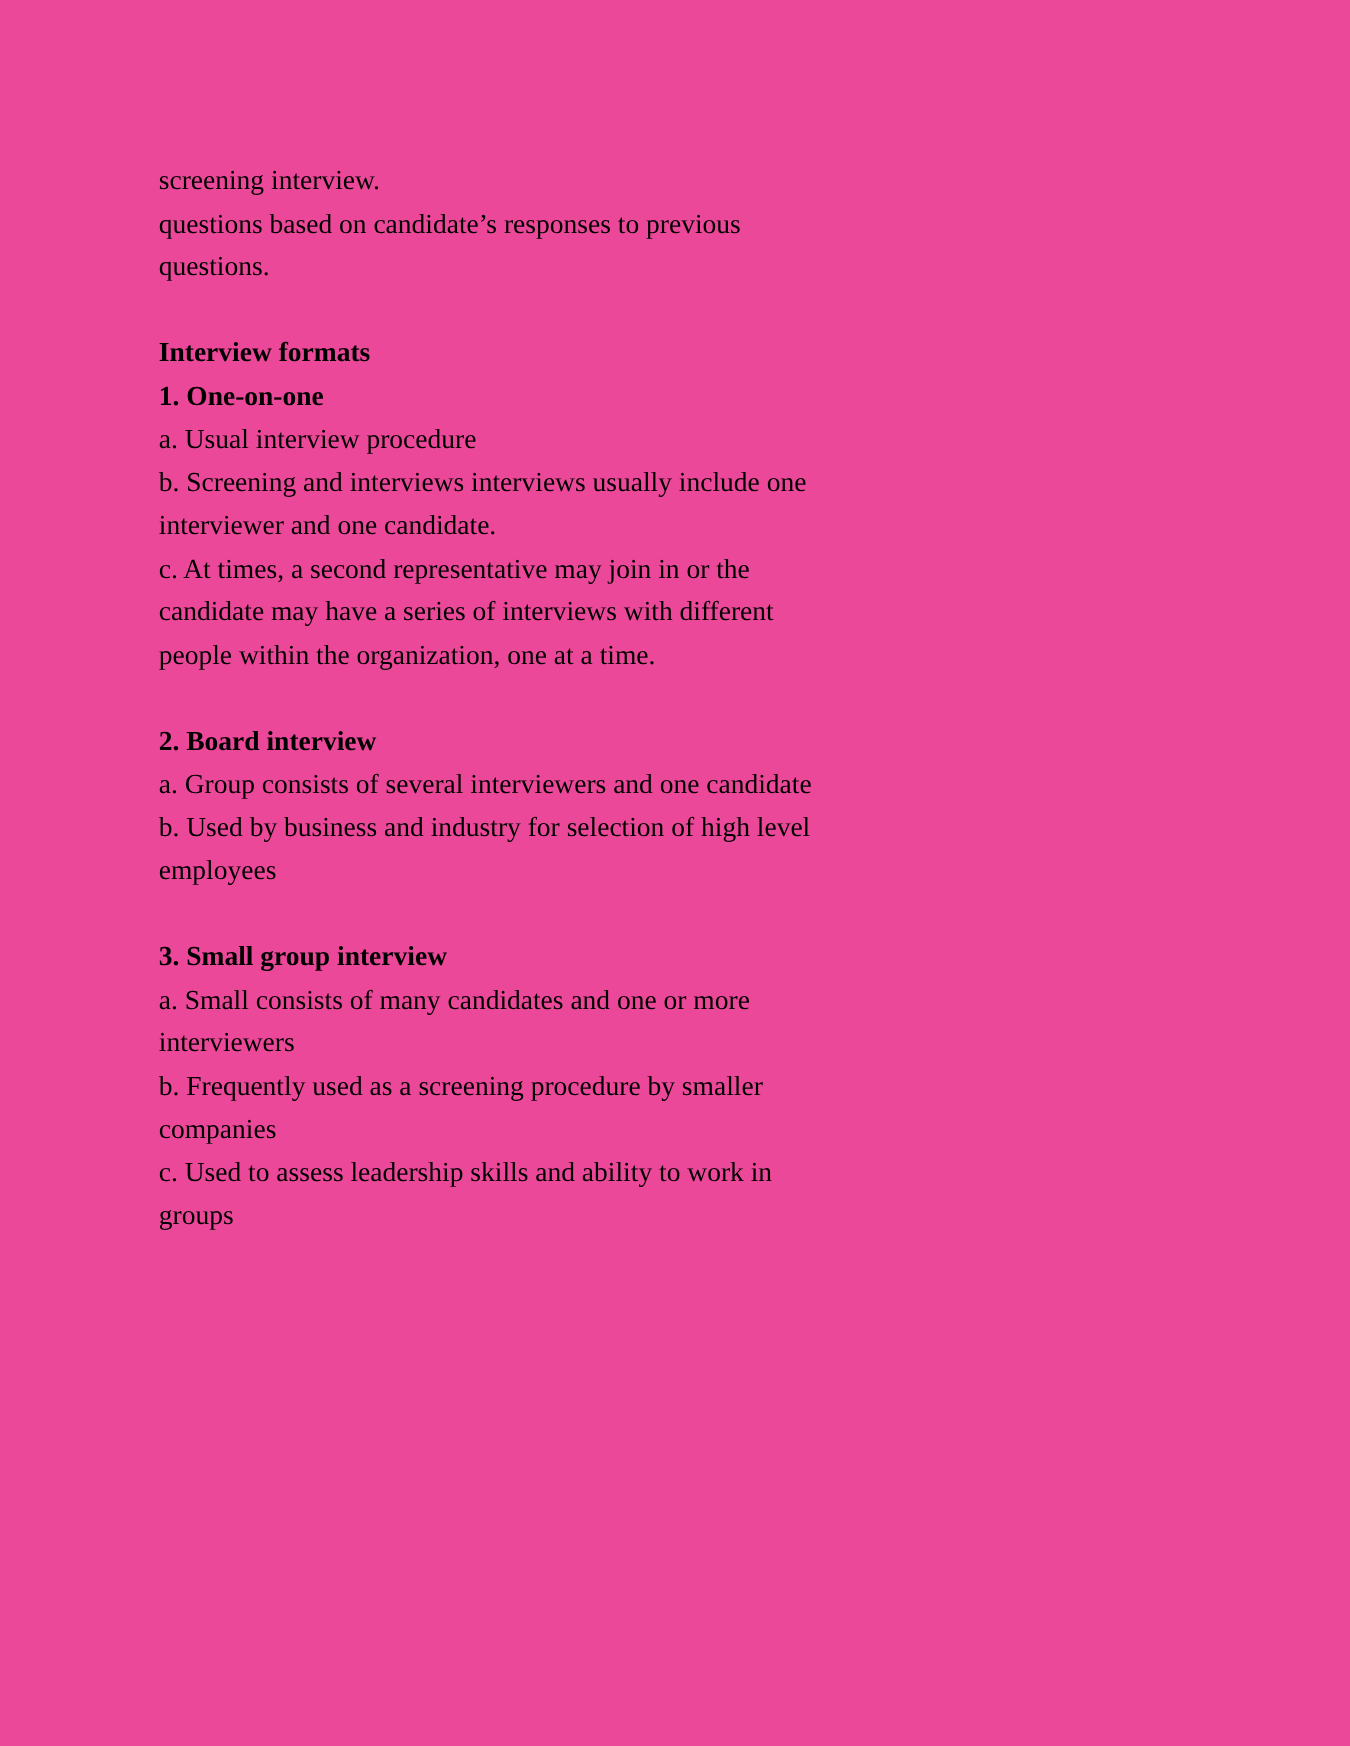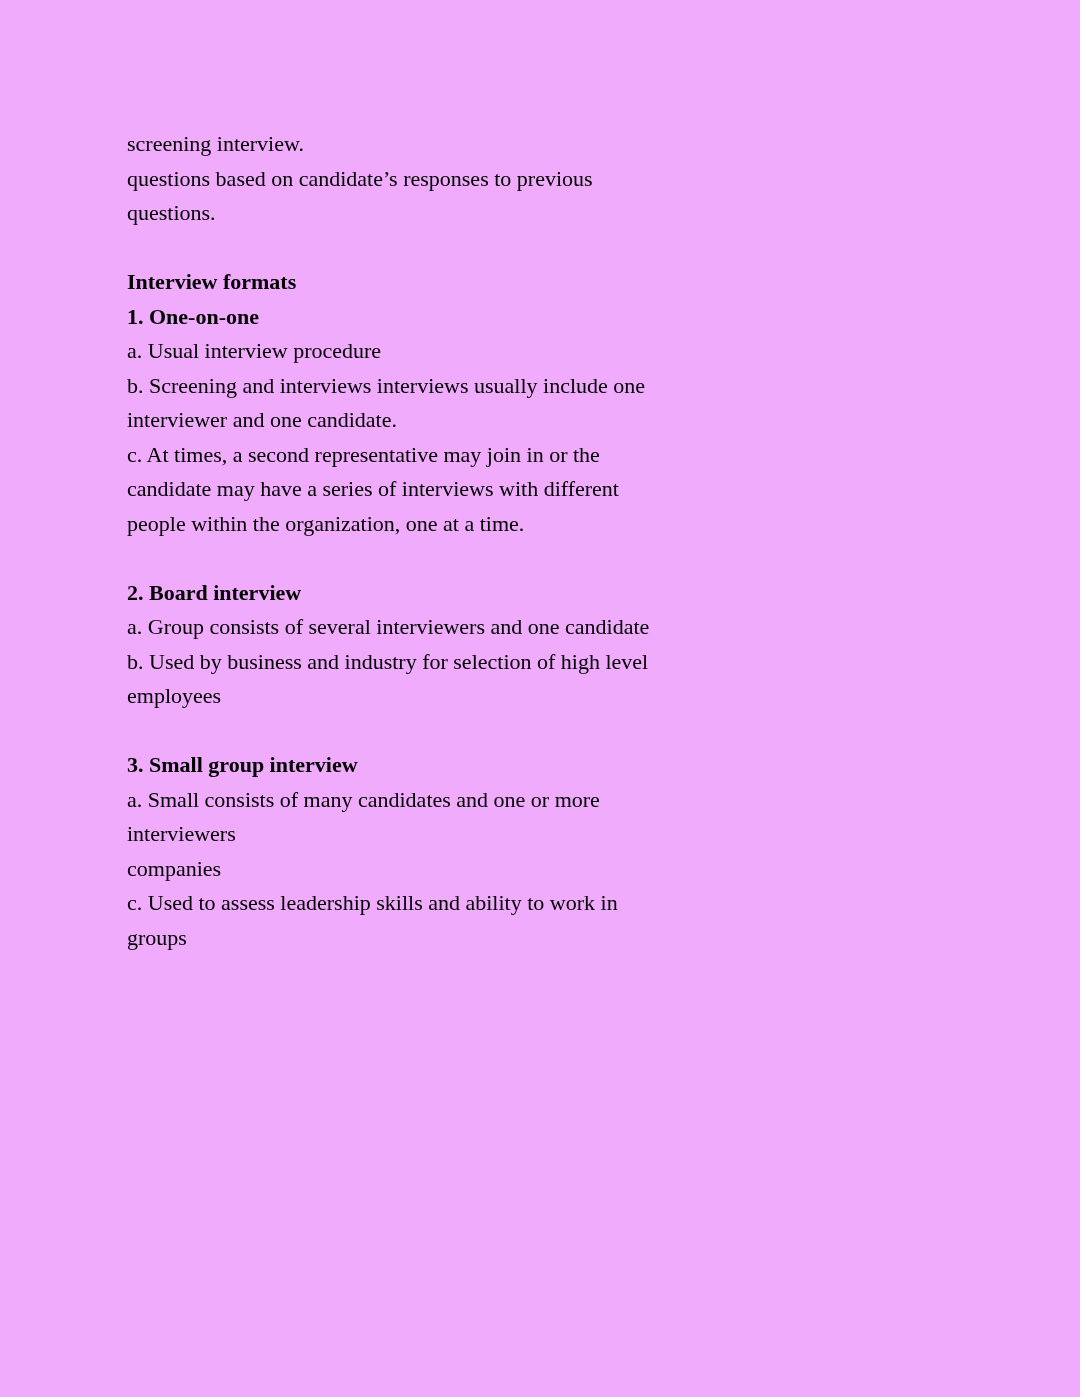--- a/index.html
+++ b/index.html
@@ -4,21 +4,21 @@
 <style>
   html, body {
     margin: 0;
     padding: 0;
     background: #ffffff;
   }
   .page {
     position: relative;
     width: 1080px;
     height: 1397px;
-    background: #f0abfc;
+    background: #ec4899;
     overflow: hidden;
   }
   .content {
     position: absolute;
     top: 127px;
     left: 127px;
     right: 80px;
     font-family: "Liberation Serif", serif;
     font-size: 22px;
     line-height: 34.5px;
@@ -71,19 +71,20 @@
       <div class="line">b. Used by business and industry for selection of high level</div>
       <div class="line">employees</div>
     </div>
 
     <div class="spacer"></div>
 
     <div class="section">
       <div class="line subheading">3. Small group interview</div>
       <div class="line">a. Small consists of many candidates and one or more</div>
       <div class="line">interviewers</div>
+      <div class="line">b. Frequently used as a screening procedure by smaller</div>
       <div class="line">companies</div>
       <div class="line">c. Used to assess leadership skills and ability to work in</div>
       <div class="line">groups</div>
     </div>
 
   </div>
 </div>
 
 </body></html>

